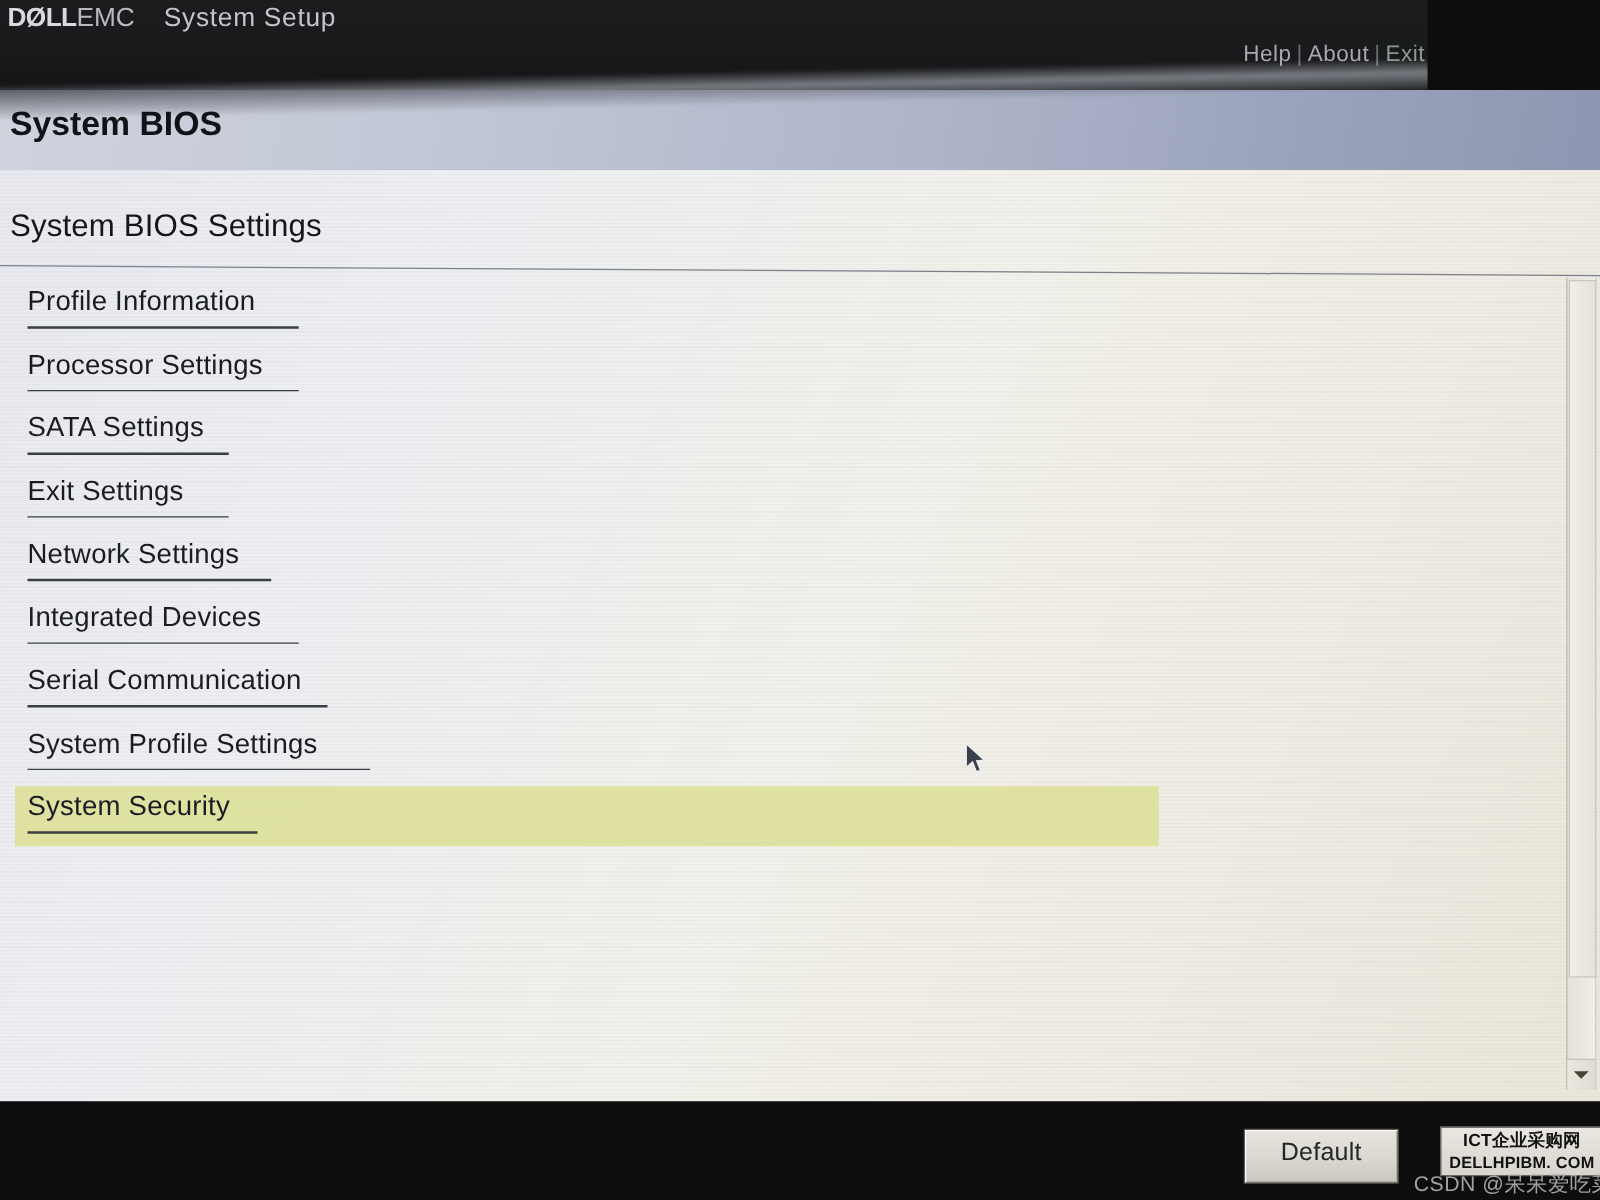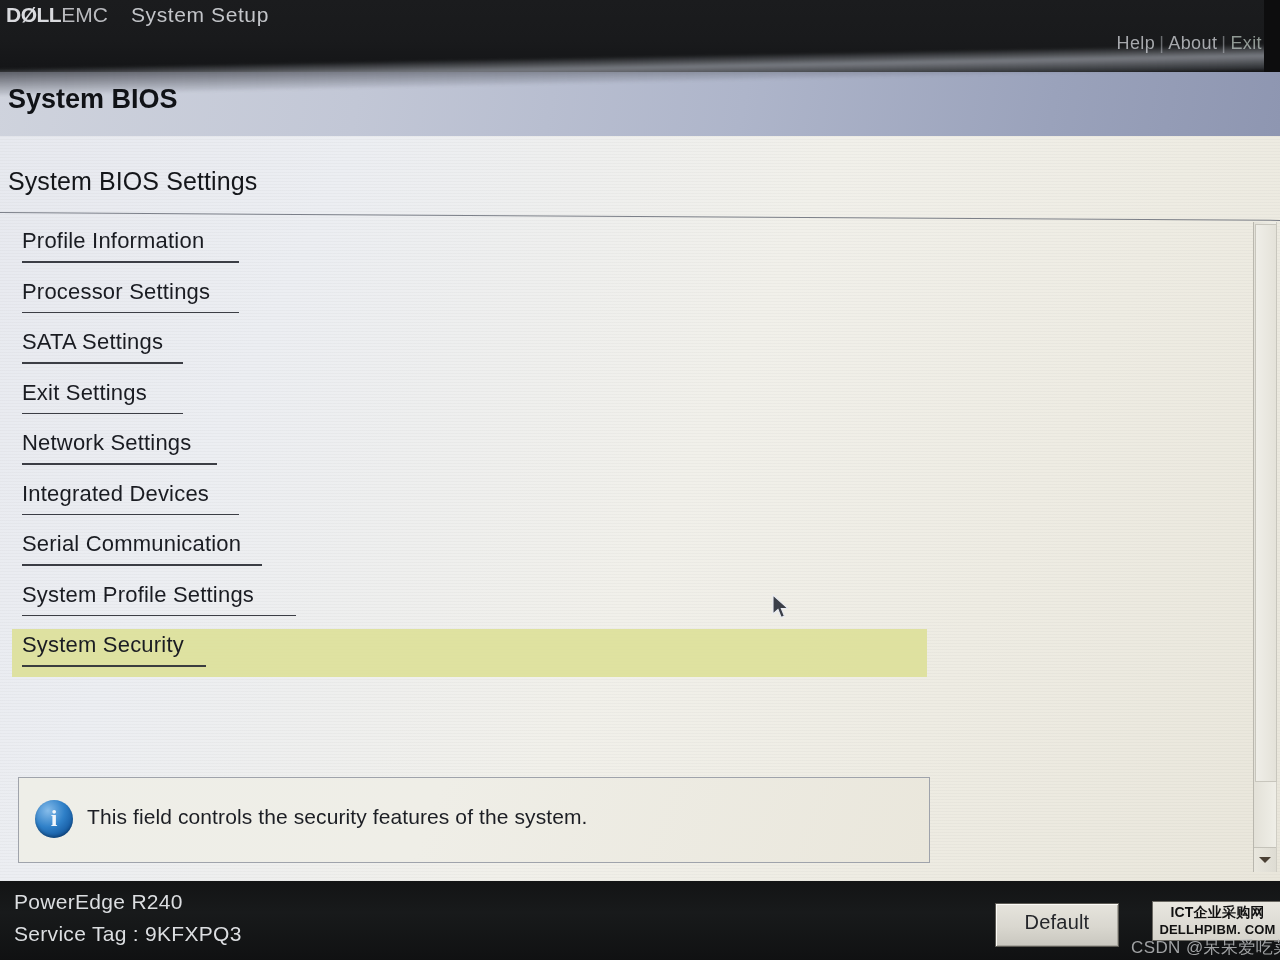--- a/index.html
+++ b/index.html
@@ -17,21 +17,21 @@
     width: 1280px;
     height: 960px;
     background: #0d0d0e;
     overflow: hidden;
   }
 
   
   .topbar {
     position: absolute;
     left: 0; top: 0;
-    width: 1264px; height: 72px;
+    width: 1142px; height: 72px;
     background: linear-gradient(180deg,#1b1c1e 0%, #191a1c 55%, #141517 100%);
     overflow: hidden;
   }
   .dell-logo {
     position: absolute;
     left: 6px; top: 3px;
     font-size: 21px;
     letter-spacing: 0.5px;
     color: #d9dade;
     white-space: nowrap;
@@ -396,29 +396,21 @@
       </div>
 
     <div class="scroll-track">
       <div class="scroll-thumb"></div>
       <div class="scroll-down">
         <div class="scroll-arrow"></div>
       </div>
     </div>
   </div>
 
-  <div class="infobox">
-    <div class="info-icon"></div>
-    <div class="info-text">This field controls the security features of the system.</div>
-  </div>
-
-  <div class="bottombar">
-    <div class="bb-line1">PowerEdge R240</div>
-    <div class="bb-line2">Service Tag : 9KFXPQ3</div>
-  </div>
+
 
   <div class="default-btn">Default</div>
 
   <div class="wm-box">
     <div class="wm-line1">ICT企业采购网</div>
     <div class="wm-line2">DELLHPIBM. COM</div>
   </div>
   <div class="wm-csdn">CSDN @呆呆爱吃菜</div>
 
   <div class="cursor" style="left: 772px; top: 594px;">

